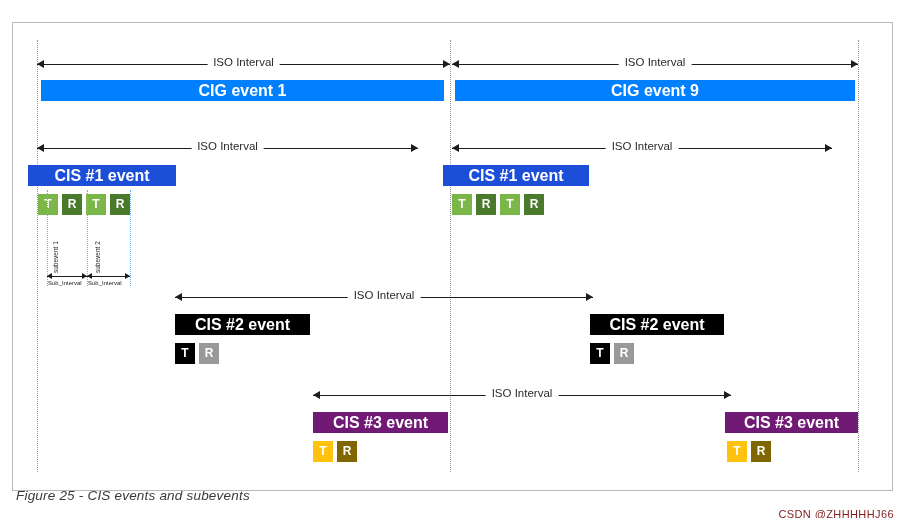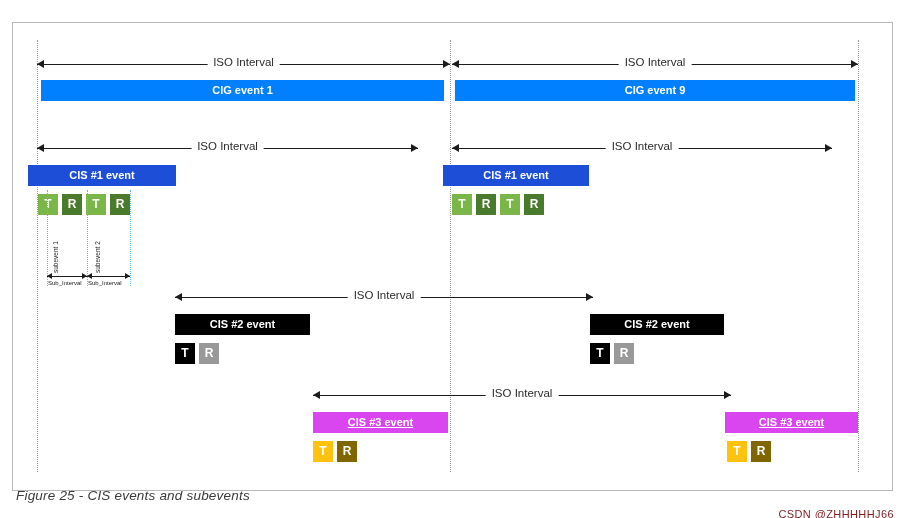--- a/index.html
+++ b/index.html
@@ -96,30 +96,30 @@
     line-height: 14px;
   }
 
   
   .event-bar {
     position: absolute;
     height: 21px;
     line-height: 21px;
     text-align: center;
     color: #ffffff;
-    font-size: 11px;
+    font-size: 16px;
     font-weight: bold;
     white-space: nowrap;
     overflow: hidden;
     box-sizing: border-box;
   }
   .bar-cig    { background: #0080ff; }
   .bar-cis1   { background: #1d4ed8; }
   .bar-cis2   { background: #000000; }
-  .bar-cis3   { background: #d946ef; text-decoration: underline; }
+  .bar-cis3   { background: #701a75; }
 
   
   .tr-block {
     position: absolute;
     width: 20px;
     height: 21px;
     line-height: 21px;
     text-align: center;
     font-size: 12px;
     font-weight: bold;

